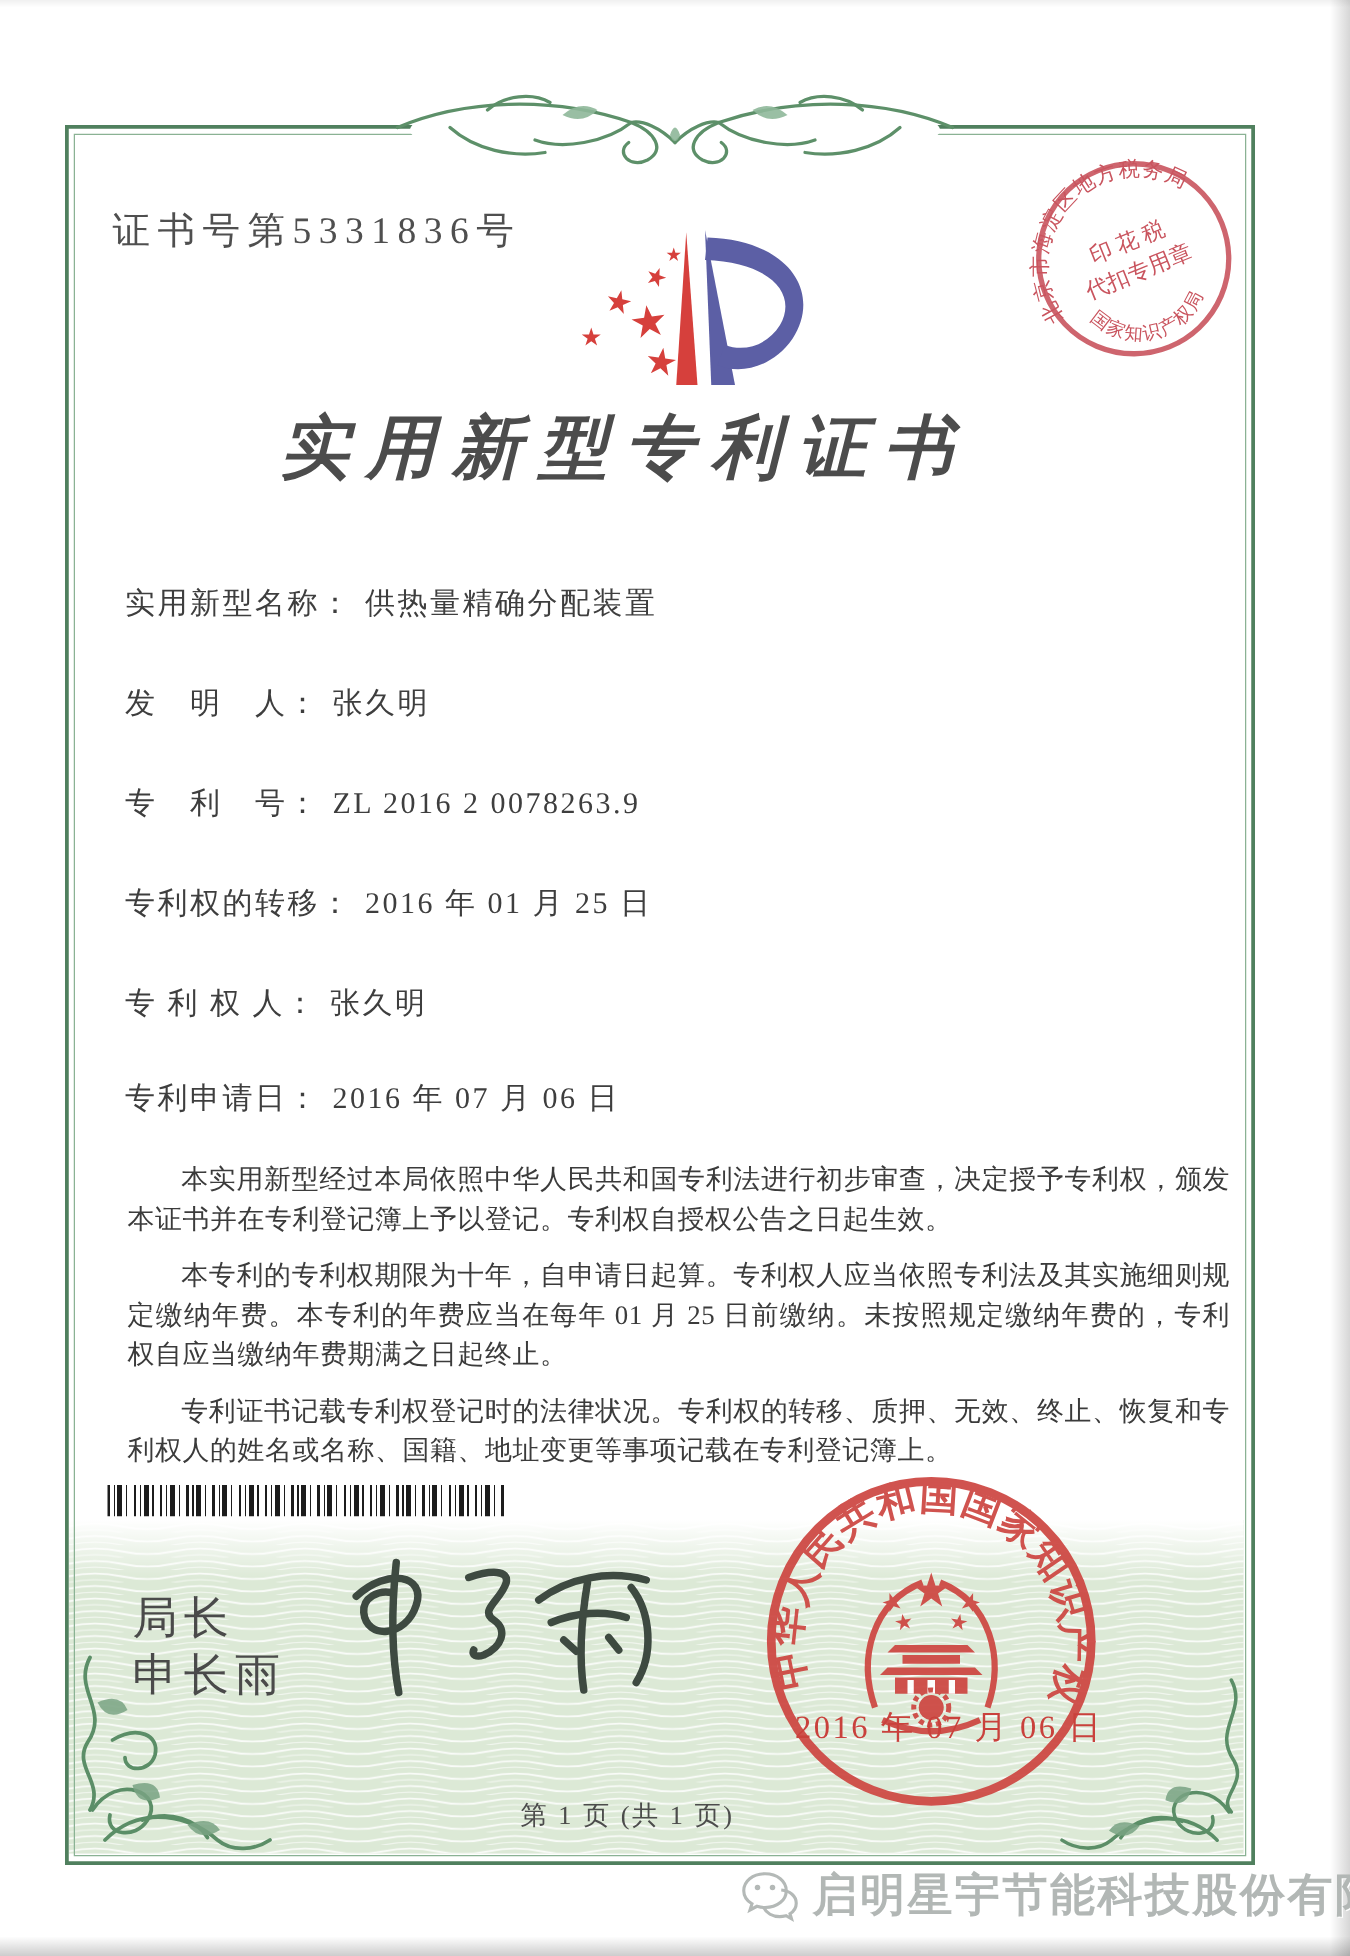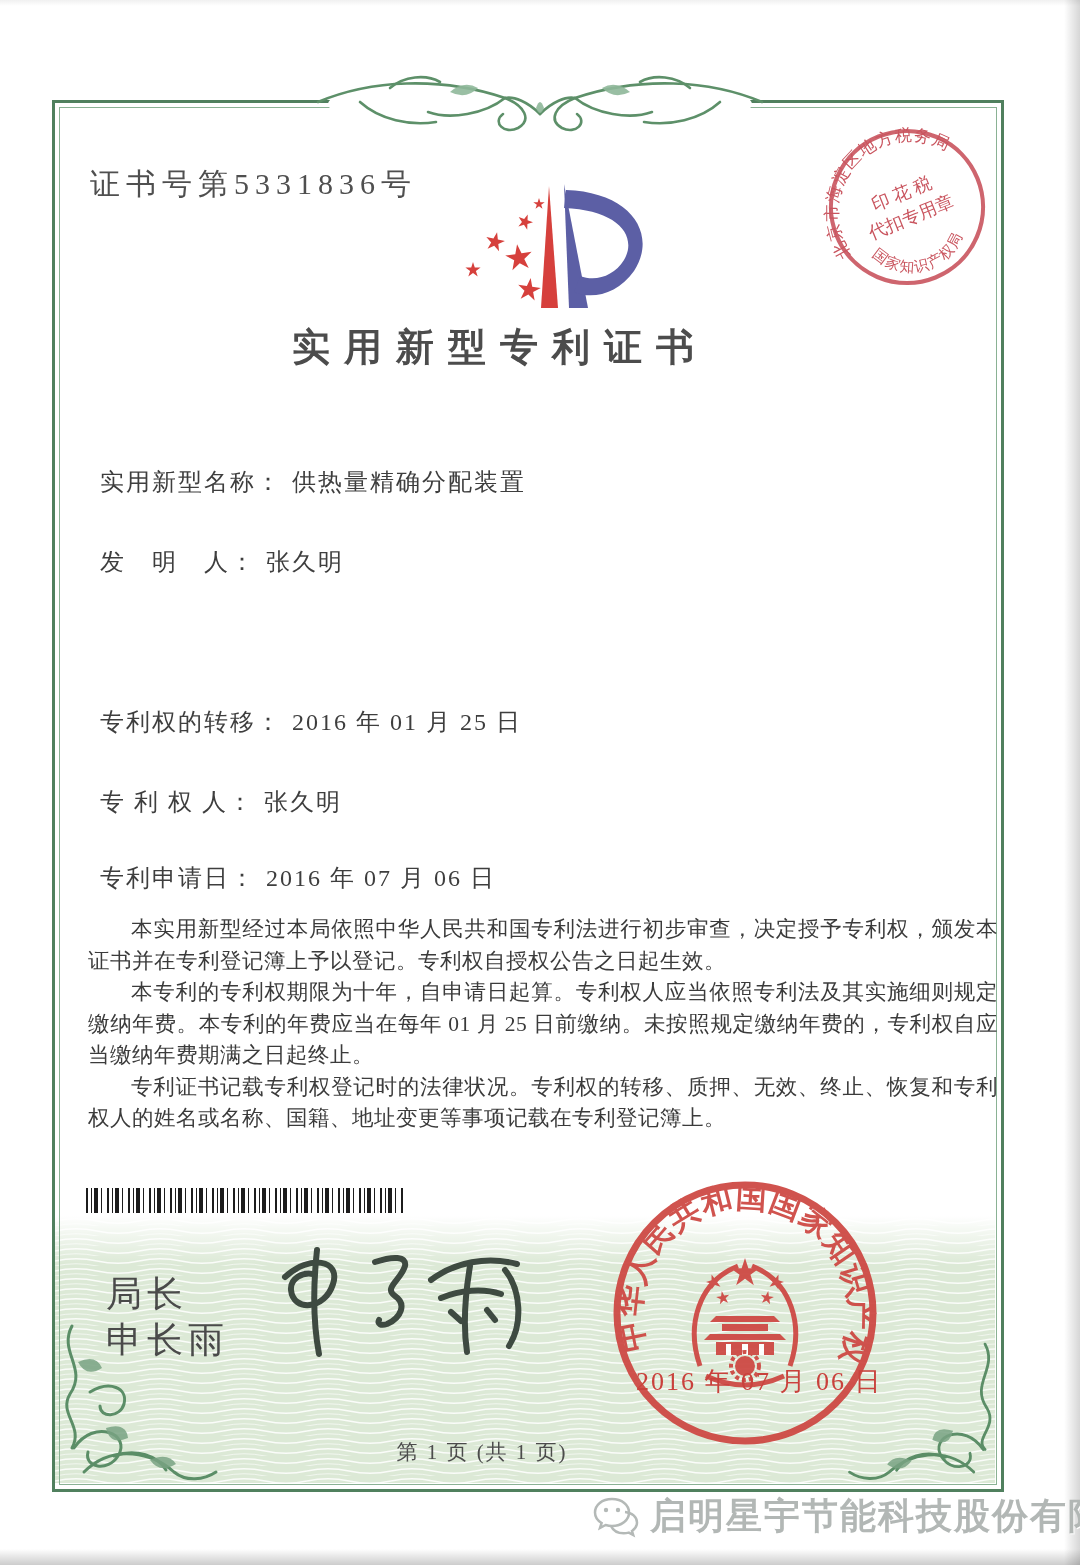--- a/index.html
+++ b/index.html
@@ -12,43 +12,43 @@
 
   
   .frame{position:absolute;left:52px;top:100px;width:946px;height:1386px;border:3px solid #50805e;z-index:5;pointer-events:none;}
   .frame-inner{position:absolute;inset:4px;border:1px solid #8ab294;}
 
   .wave-band{position:absolute;left:55px;top:1216px;z-index:1;}
 
   .cert-no{position:absolute;left:90px;top:164px;font-size:30px;letter-spacing:6px;color:#4f4f4f;z-index:6;}
   .logo{position:absolute;left:445px;top:176px;z-index:6;}
   .tax-stamp{position:absolute;left:812px;top:112px;z-index:7;transform:rotate(-22deg);}
-  .title{position:absolute;left:52px;top:322px;width:896px;margin:0;text-align:center;font-size:38px;
-         font-weight:600;letter-spacing:14px;color:#4c4c4c;z-index:6;}
+  .title{position:absolute;left:52px;top:322px;width:896px;margin:0;text-align:center;font-size:55px;
+         font-weight:600;letter-spacing:14px;color:#4c4c4c;z-index:6;font-style:italic;}
 
   .field{position:absolute;left:100px;font-size:24px;color:#3e3e3e;letter-spacing:2px;white-space:nowrap;z-index:6;}
   .field .value{margin-left:10px;}
   .f0{top:466px}.f1{top:546px}.f2{top:626px}.f3{top:706px}.f4{top:786px}.f5{top:862px}
 
   .paras{position:absolute;left:88px;top:914px;width:910px;z-index:6;}
-  .paras p{margin:0;text-indent:2em;font-size:21.5px;line-height:31.5px;text-align:justify;color:#3b3b3b;letter-spacing:.5px;}
+  .paras p{margin:14px;text-indent:2em;font-size:21.5px;line-height:31.5px;text-align:justify;color:#3b3b3b;letter-spacing:.5px;}
 
   .barcode{position:absolute;left:86px;top:1188px;width:318px;height:25px;z-index:6;background:
      repeating-linear-gradient(90deg,#1c1c1c 0 2px,#fff 2px 5px,#1c1c1c 5px 6px,#fff 6px 8px,#1c1c1c 8px 12px,#fff 12px 15px,#1c1c1c 15px 16px,#fff 16px 21px);}
 
   .sig-label{position:absolute;left:106px;font-size:36px;letter-spacing:5px;color:#4a4a4a;z-index:6;
              font-family:"Liberation Sans","DejaVu Sans",sans-serif;font-weight:500;}
   .sigl0{top:1270px}.sigl1{top:1316px}
   .signature{position:absolute;left:255px;top:1232px;z-index:6;}
 
   .seal{position:absolute;left:602px;top:1170px;z-index:7;}
   .seal-date{position:absolute;left:636px;top:1364px;font-size:26px;color:#c9413c;letter-spacing:2px;z-index:8;white-space:nowrap;}
 
   .page-num{position:absolute;left:52px;top:1438px;width:860px;text-align:center;font-size:21px;
-            letter-spacing:2px;color:#4c4c4c;z-index:6;}
+            letter-spacing:2px;color:#4c4c4c;z-index:6;padding-left:20px;}
 
   .watermark{position:absolute;left:592px;top:1492px;display:flex;align-items:center;gap:10px;z-index:6;}
   .watermark .co{font-family:"Liberation Sans","DejaVu Sans",sans-serif;font-size:36px;font-weight:700;
                  color:#b2b7b5;letter-spacing:2px;text-shadow:1px 1px 0 #fff;white-space:nowrap;}
 
   .ornament{position:absolute;z-index:6;pointer-events:none;}
   .orn-top{left:300px;top:62px;}
   .orn-bl{left:54px;top:1322px;}
   .orn-br{left:842px;top:1330px;transform:scaleX(-1);}
 </style>
@@ -158,20 +158,23 @@
     <text x="90" y="106" text-anchor="middle" font-size="17" fill="#c9545e">代扣专用章</text>
   </svg>
 
   <h1 class="title">实用新型专利证书</h1>
 
   <div class="field f1">
     <span class="label">发　明　人：</span><span class="value">张久明</span>
   </div>
   <div class="field f0">
     <span class="label">实用新型名称：</span><span class="value">供热量精确分配装置</span>
+  </div>
+  <div class="field f2">
+    <span class="label">专　利　号：</span><span class="value">ZL 2016 2 0078263.9</span>
   </div>
   <div class="field f3">
     <span class="label">专利权的转移：</span><span class="value">2016 年 01 月 25 日</span>
   </div>
   <div class="field f4">
     <span class="label">专 利 权 人：</span><span class="value">张久明</span>
   </div>
   <div class="field f5">
     <span class="label">专利申请日：</span><span class="value">2016 年 07 月 06 日</span>
   </div>

